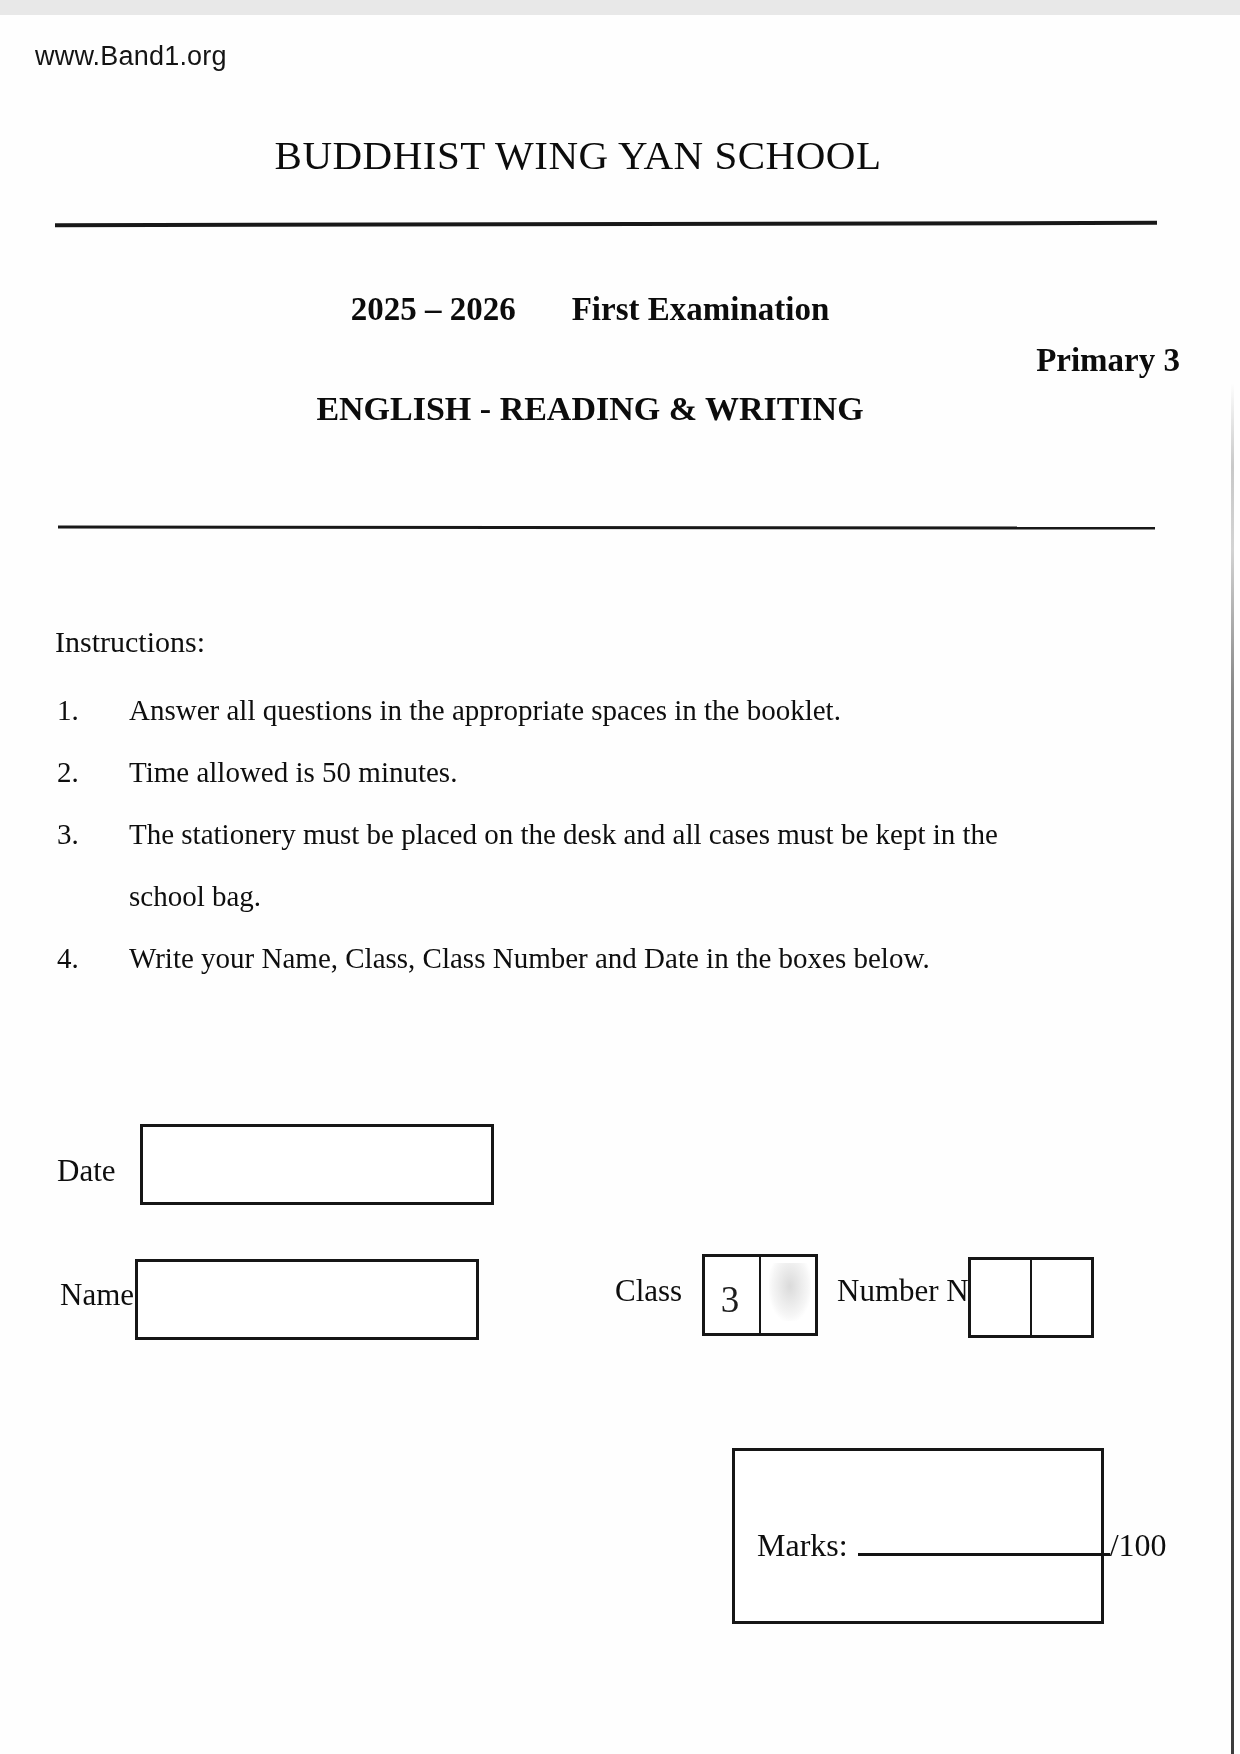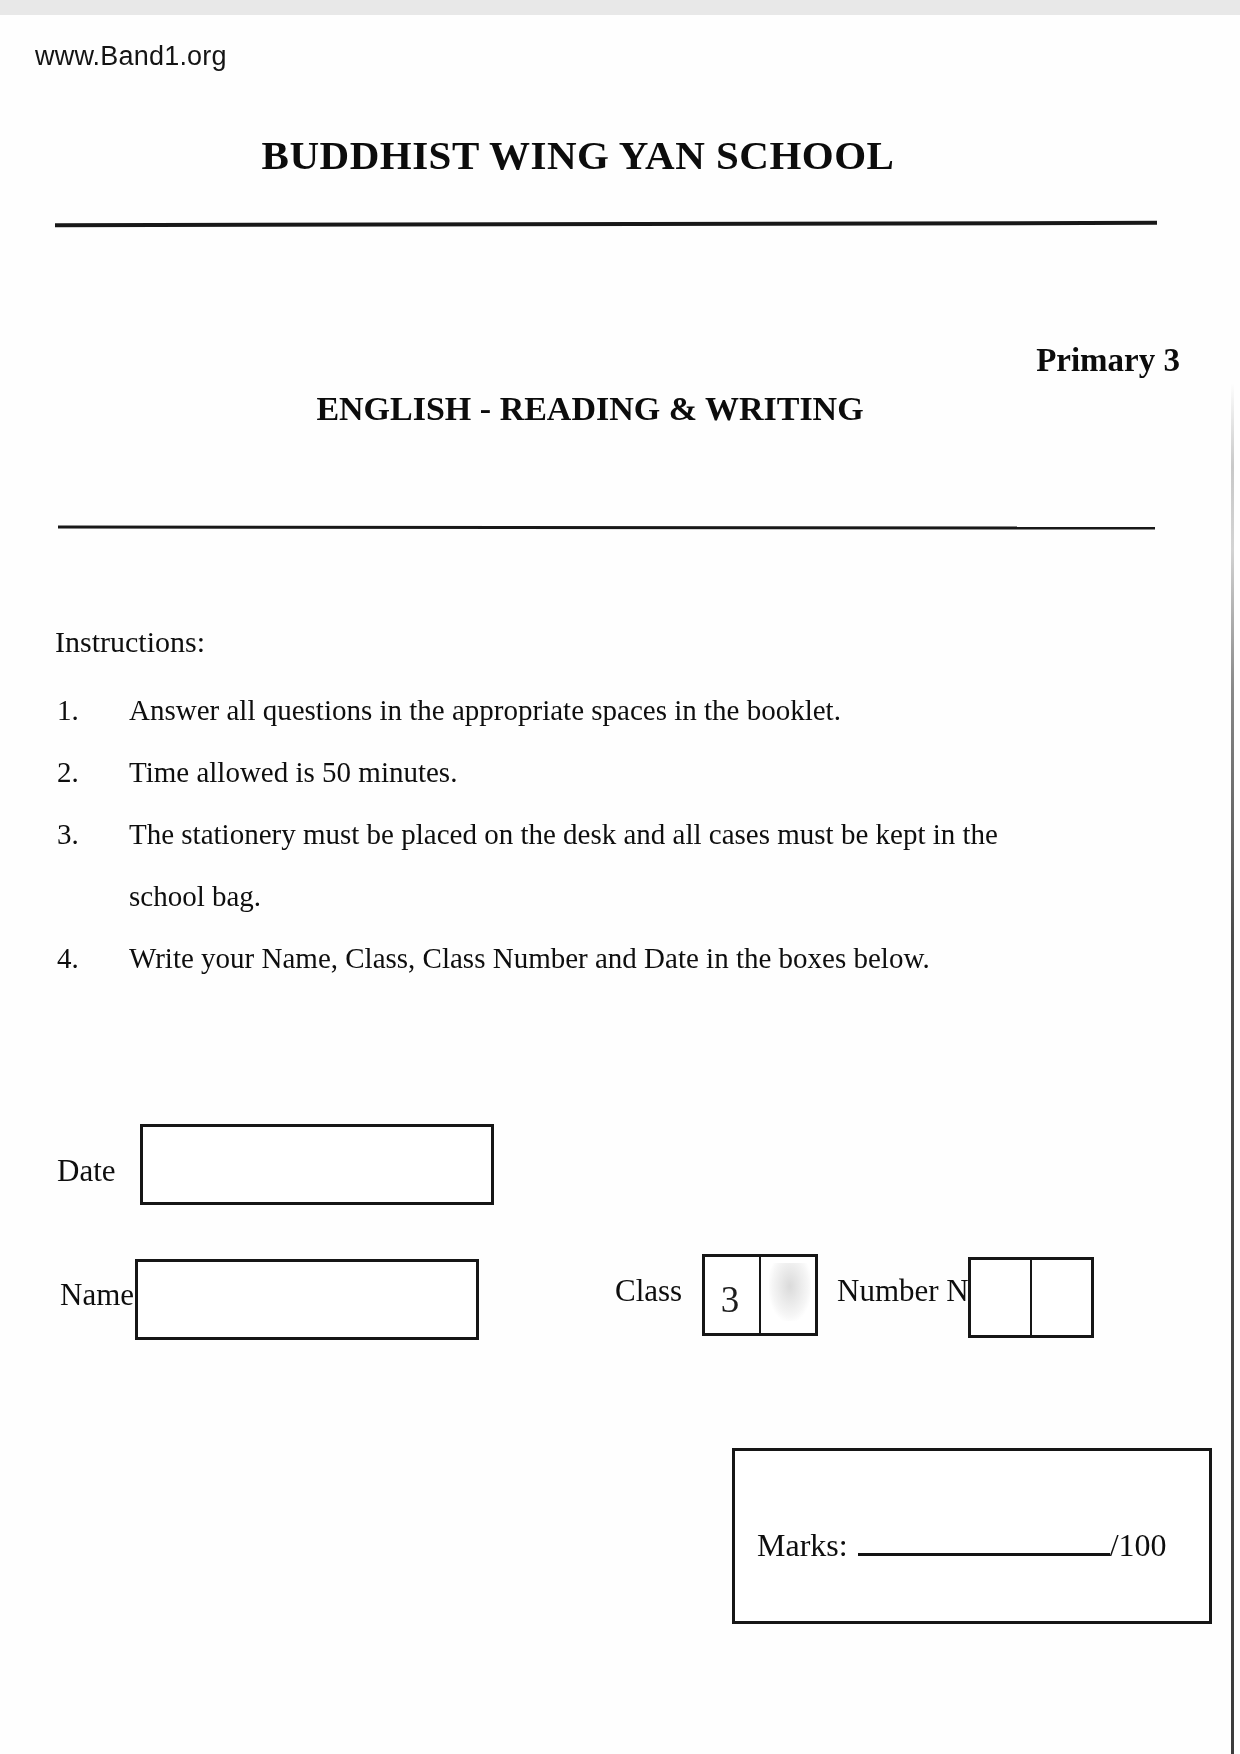--- a/index.html
+++ b/index.html
@@ -13,21 +13,21 @@
     font-family:"Liberation Serif","DejaVu Serif",serif;
   }
   .watermark{
     position:absolute;left:35px;top:26px;
     font-family:"Liberation Sans","DejaVu Sans",sans-serif;
     font-size:27px;color:#141414;letter-spacing:0.2px;
   }
   .school{
     position:absolute;left:0;right:84px;top:116px;margin:0;
     text-align:center;
-    font-size:41px;font-weight:bold;letter-spacing:0.5px;
+    font-size:41px;font-weight:normal;letter-spacing:0.5px;
     color:#0c0c0c;
   }
   .rule{position:absolute;background:#181818;}
   .rule1{left:55px;top:207px;width:1102px;height:4px;transform:rotate(-0.12deg);}
   .rule2{left:58px;top:511px;width:1097px;height:3px;transform:rotate(0.06deg);}
   .examline{
     position:absolute;left:0;right:60px;top:276px;
     display:flex;justify-content:center;gap:56px;
     font-size:33px;font-weight:bold;color:#0c0c0c;
   }
@@ -67,21 +67,21 @@
   .class-value{
     position:absolute;left:0;right:4px;top:8px;bottom:0;
     display:flex;align-items:center;justify-content:center;
     font-size:37px;color:#1c1c1c;
   }
   .smudge{
     position:absolute;left:8px;top:6px;width:42px;height:58px;
     background:radial-gradient(ellipse at 50% 40%, rgba(150,150,150,0.35), rgba(180,180,180,0.12) 60%, transparent 75%);
   }
   .box-marks{
-    left:732px;top:1433px;width:480px;height:176px;
+    left:732px;top:1433px;width:372px;height:176px;
     display:flex;align-items:center;padding:14px 0 0 22px;
   }
   .marks-row{display:flex;align-items:baseline;font-size:32px;color:#0e0e0e;}
   .mline{
     display:inline-block;width:252px;height:30px;margin-left:10px;
     border-bottom:3px solid #131313;
   }
   .marks-total{font-size:32px;color:#0e0e0e;}
   .scan-edge{
     position:absolute;left:1231px;top:368px;width:3px;height:1386px;
@@ -98,20 +98,24 @@
 <body>
 
 <div class="page">
 
   <div class="watermark">www.Band1.org</div>
 
   <h1 class="school">BUDDHIST WING YAN SCHOOL</h1>
 
   <div class="rule rule1"></div>
 
+  <div class="examline">
+    <span>2025 – 2026</span>
+    <span>First Examination</span>
+  </div>
 
   <div class="primary">Primary 3</div>
 
   <div class="subject">ENGLISH - READING &amp; WRITING</div>
 
   <div class="rule rule2"></div>
 
   <div class="instr-head">Instructions:</div>
 
   <div class="ins i1">

